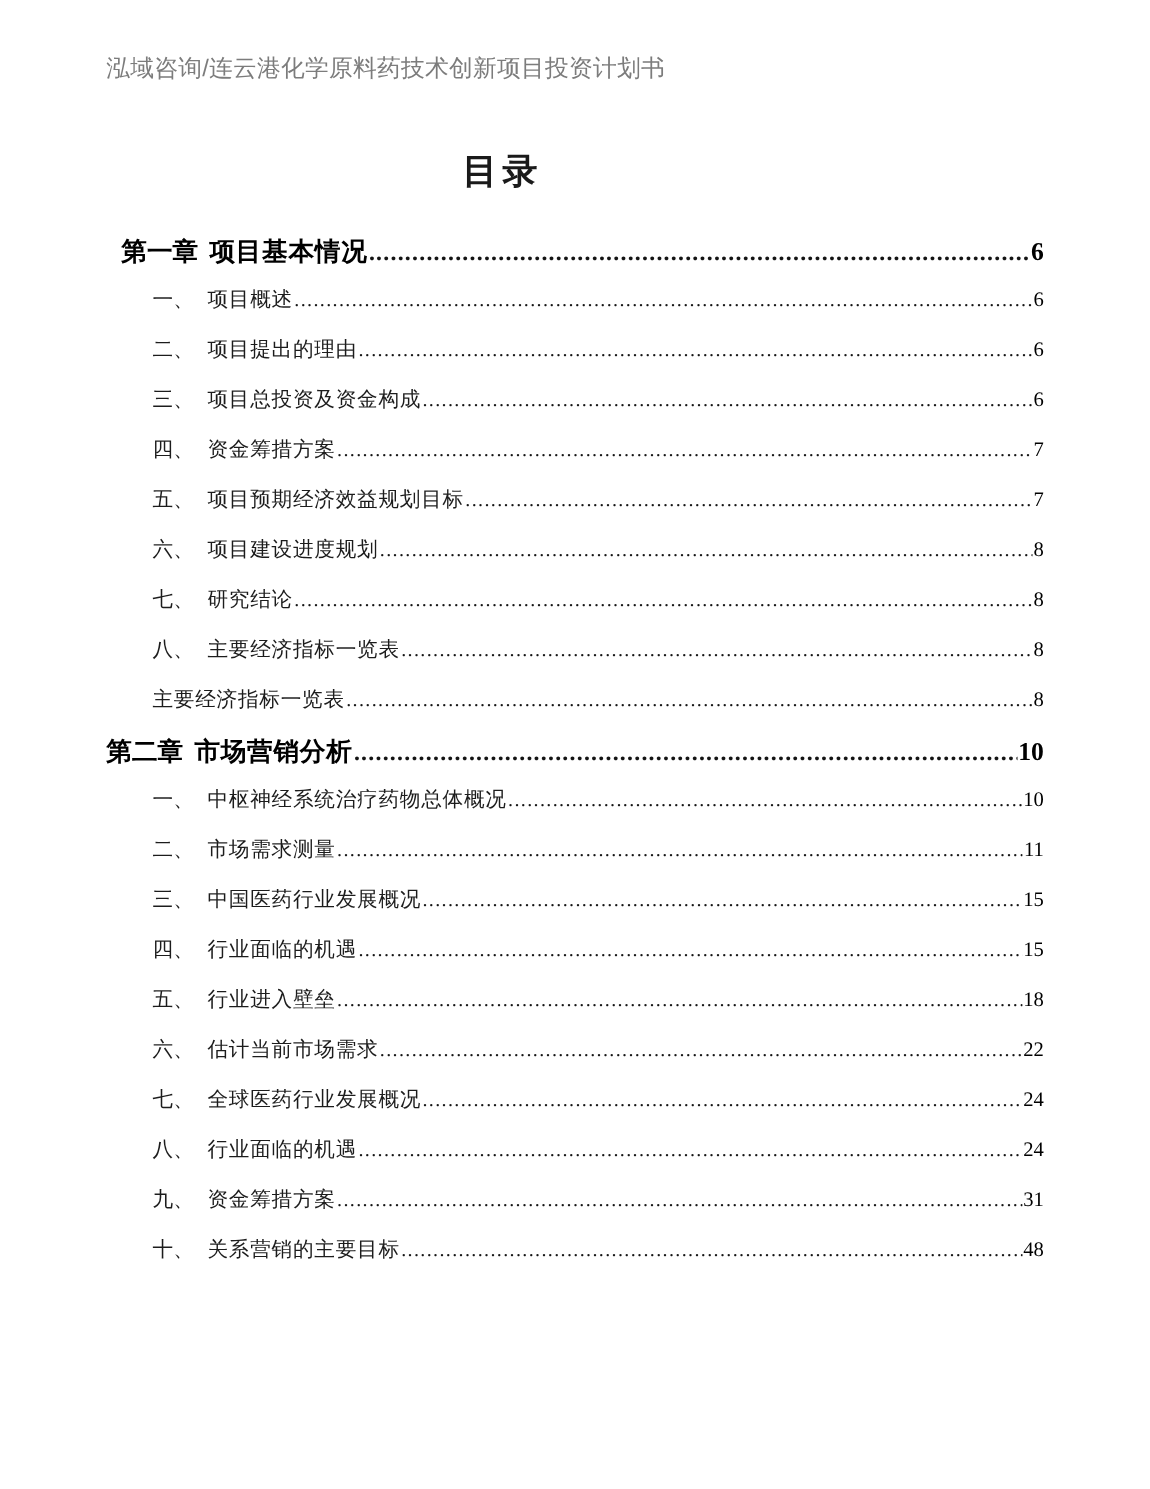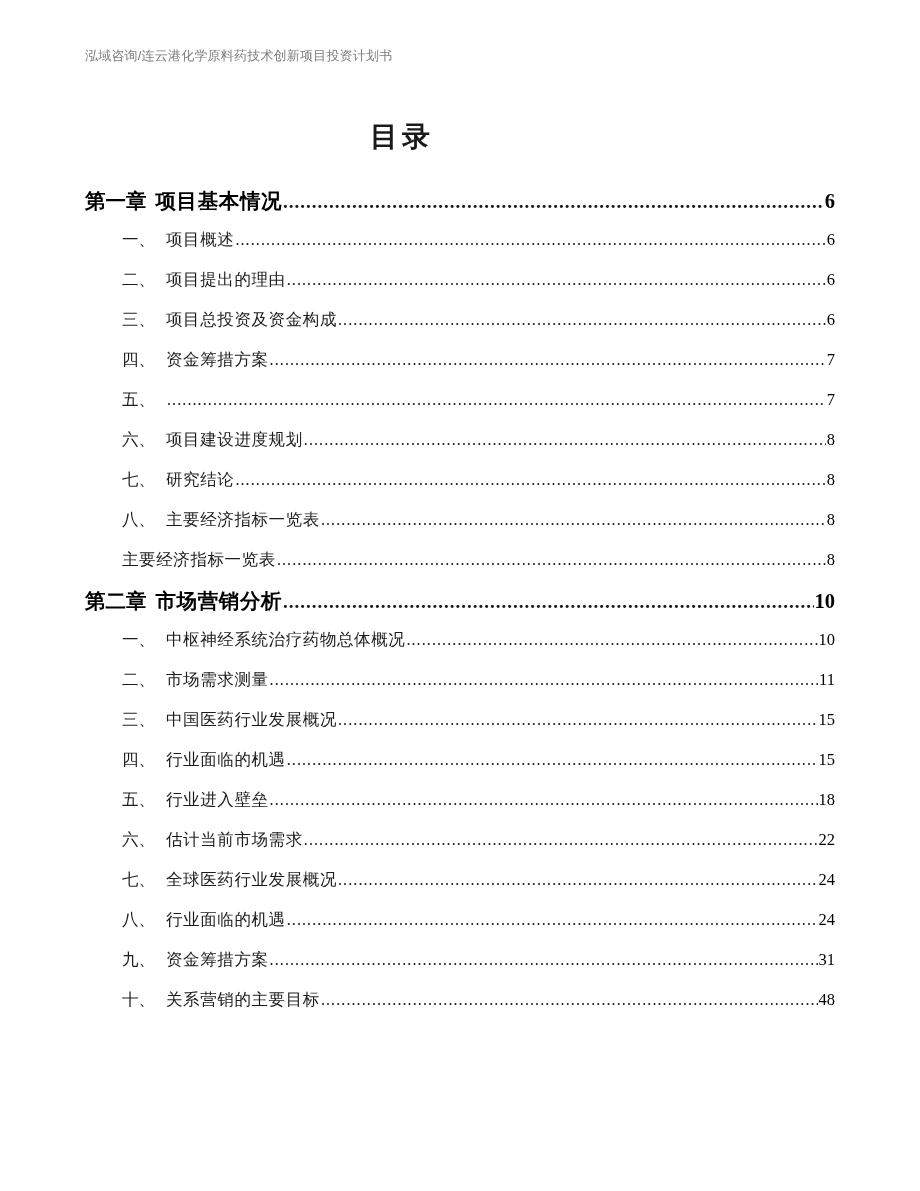--- a/index.html
+++ b/index.html
@@ -21,21 +21,21 @@
     box-sizing: border-box;
   }
 
   
   .doc-header {
     position: absolute;
     left: 85px;
     top: 46px;
     width: 760px;
     font-family: "Liberation Sans", "DejaVu Sans", sans-serif;
-    font-size: 13px;
+    font-size: 19px;
     line-height: 20px;
     color: #7c7c7c;
     letter-spacing: 0.2px;
     white-space: nowrap;
   }
 
   
   .toc-title {
     position: absolute;
     left: 0;
@@ -132,21 +132,21 @@
 <body>
 
 <div class="page">
 
   <div class="doc-header">泓域咨询/连云港化学原料药技术创新项目投资计划书</div>
 
   <div class="toc-title">目录</div>
 
   <div class="toc-body">
       <div class="toc-row level-1">
-        <span class="num" style="flex: 0 0 auto; width: auto; margin-right: 9px;">第一章</span>
+        <span class="num" style="flex: 0 0 auto; width: auto; margin-right: 9px; margin-left: 12px;">第一章</span>
         <span class="label">项目基本情况</span>
         <span class="lead"></span>
         <span class="pg">6</span>
       </div>
       <div class="toc-row level-2">
         <span class="num">一、</span>
         <span class="label">项目概述</span>
         <span class="lead"></span>
         <span class="pg">6</span>
       </div>
@@ -163,20 +163,21 @@
         <span class="pg">6</span>
       </div>
       <div class="toc-row level-2">
         <span class="num">四、</span>
         <span class="label">资金筹措方案</span>
         <span class="lead"></span>
         <span class="pg">7</span>
       </div>
       <div class="toc-row level-2">
         <span class="num">五、</span>
+        <span class="label">项目预期经济效益规划目标</span>
         <span class="lead"></span>
         <span class="pg">7</span>
       </div>
       <div class="toc-row level-2">
         <span class="num">六、</span>
         <span class="label">项目建设进度规划</span>
         <span class="lead"></span>
         <span class="pg">8</span>
       </div>
       <div class="toc-row level-2">

